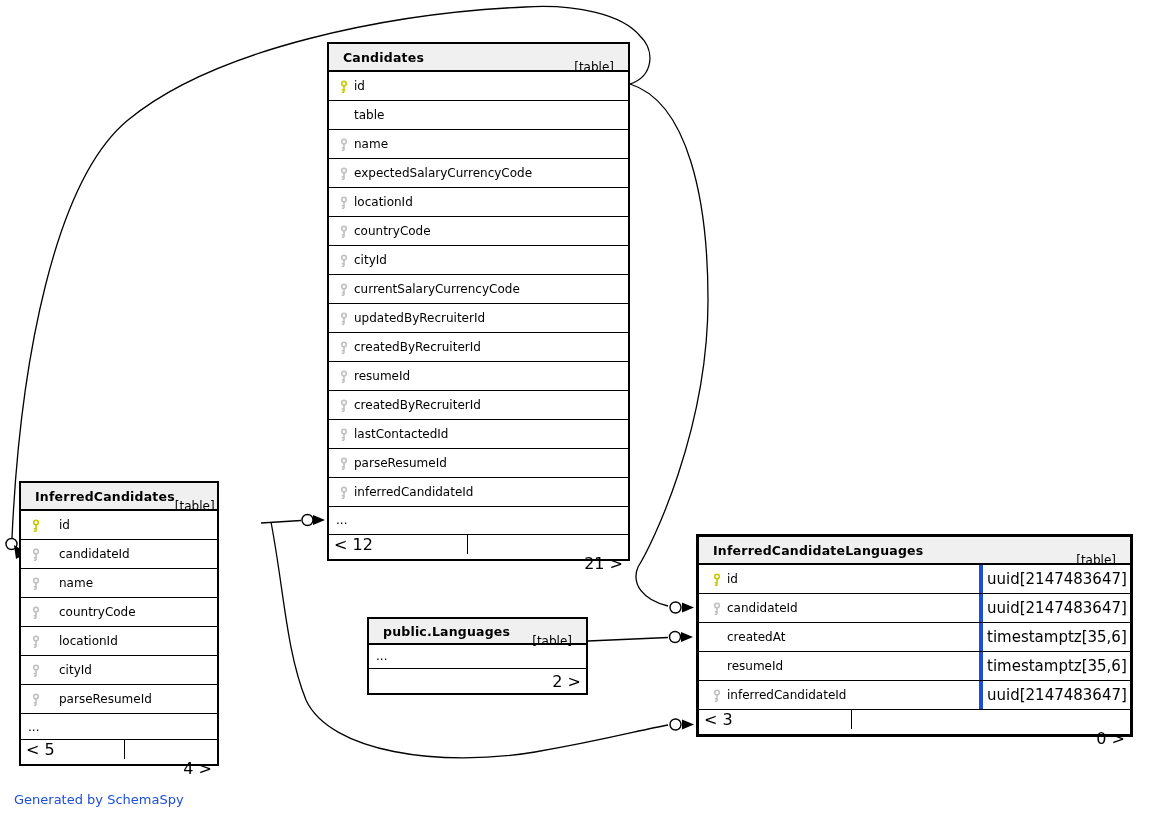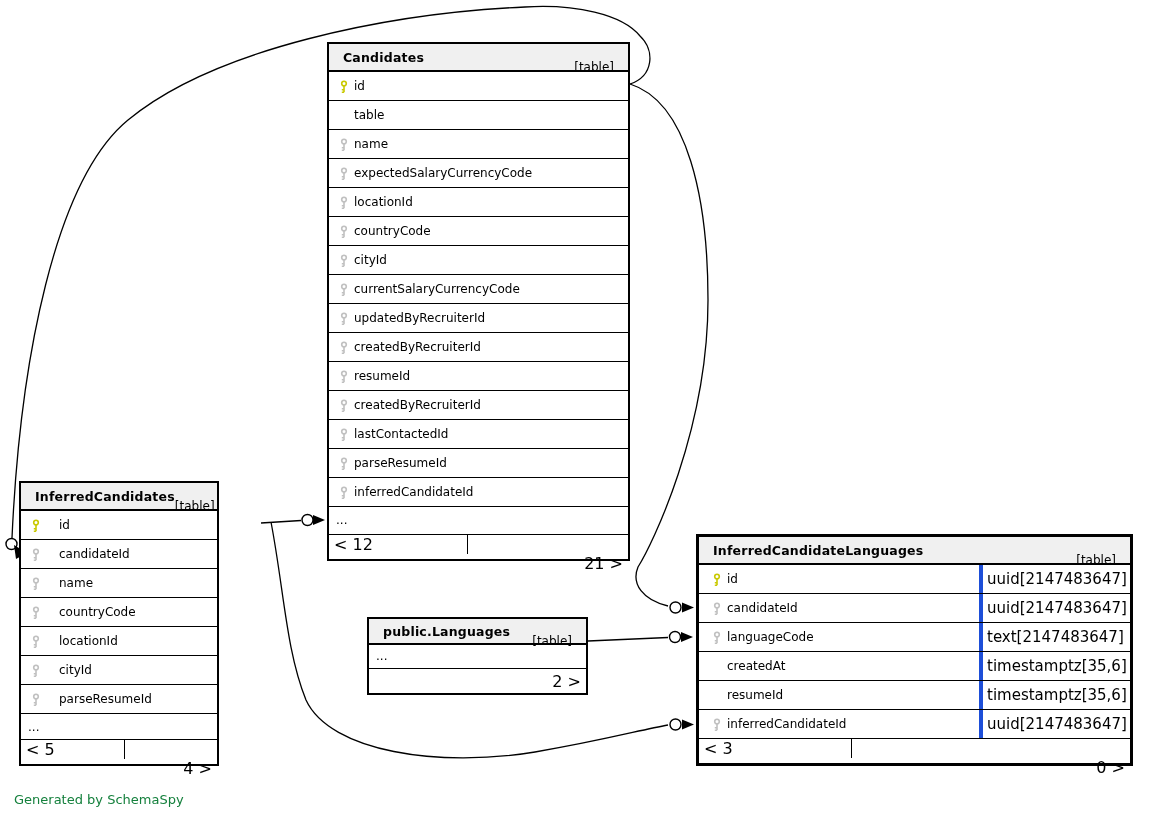--- a/index.html
+++ b/index.html
@@ -26,21 +26,21 @@
   .t1 .ellipsis-row{height:26px;}
   .t2 .ellipsis-row{height:24px;line-height:20px;}
   .tfoot{display:flex;height:24px;font-size:16px;flex-direction:column;}
   .fcell{box-sizing:border-box;display:flex;align-items:center;padding:0 5px;}
   .fcell.left,.fcell.mid{border-right:1px solid #000;}
   .fcell.right{flex:1;justify-content:flex-end;}
   .t0 .fcell.left{width:139px;} .t0 .fcell.mid{width:69px;}
   .t1 .fcell.left{width:104px;} .t1 .fcell.mid{width:57px;}
   .t2 .fcell.left{width:89px;}  .t2 .fcell.mid{width:57px;}
   .t3 .fcell.left{width:153px;} .t3 .fcell.mid{width:138px;}
-  #generated-note{position:absolute;left:14px;top:792px;font-size:13px;color:#15803d;}
+  #generated-note{position:absolute;left:14px;top:792px;font-size:13px;color:#1d4ed8;}
 </style>
 </head>
 <body>
 
 <div id="canvas">
 
   <svg id="relations" viewBox="0 0 1152 822" xmlns="http://www.w3.org/2000/svg">
     <g fill="none" stroke="#000" stroke-width="1.3">
       <path d="M 630,84 C 654,76 655,50 640,36 C 622,14 575,4 525,7 C 390,13 215,48 128,120 C 55,180 20,360 12,538"></path>
       <path d="M 630,84 C 688,102 708,200 708,300 C 708,430 652,545 638,567 C 631,584 643,600 668,606"></path>
@@ -321,30 +321,20 @@
           <span class="keybox">
             <svg width="12" height="13" viewBox="0 0 12 13" fill="none">
               <circle cx="6" cy="3.6" r="2.3" stroke="#c0c0c0" stroke-width="1.6"></circle>
               <path d="M6 5.9V12.2M6 9.7H3.8M6 12.2H3.8" stroke="#c0c0c0" stroke-width="1.6"></path>
             </svg>
           </span>
           <span class="cname">candidateId</span>
           <span class="ctype">uuid[2147483647]</span>
         </div>
         <div class="row">
-          <span class="keybox">
-            <svg width="12" height="13" viewBox="0 0 12 13" fill="none">
-              <circle cx="6" cy="3.6" r="2.3" stroke="#c0c0c0" stroke-width="1.6"></circle>
-              <path d="M6 5.9V12.2M6 9.7H3.8M6 12.2H3.8" stroke="#c0c0c0" stroke-width="1.6"></path>
-            </svg>
-          </span>
-          <span class="cname">languageCode</span>
-          <span class="ctype">text[2147483647]</span>
-        </div>
-        <div class="row">
           <span class="keybox"></span>
           <span class="cname">createdAt</span>
           <span class="ctype">timestamptz[35,6]</span>
         </div>
         <div class="row">
           <span class="keybox"></span>
           <span class="cname">resumeId</span>
           <span class="ctype">timestamptz[35,6]</span>
         </div>
         <div class="row">

